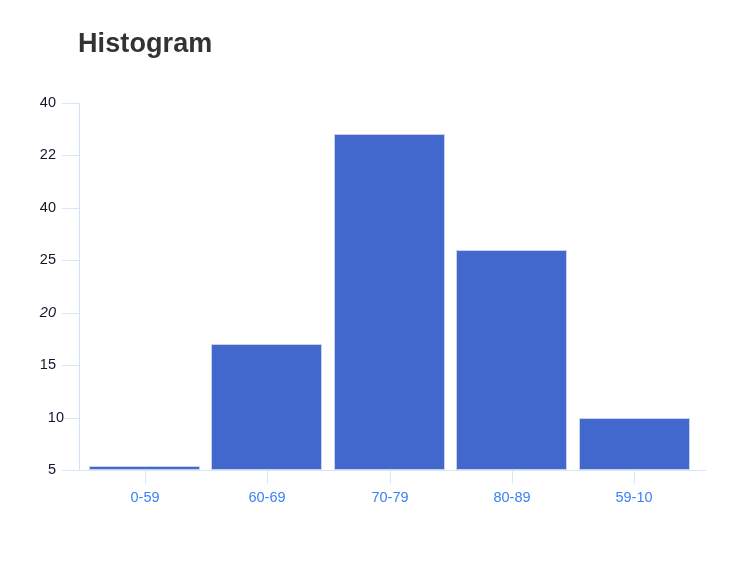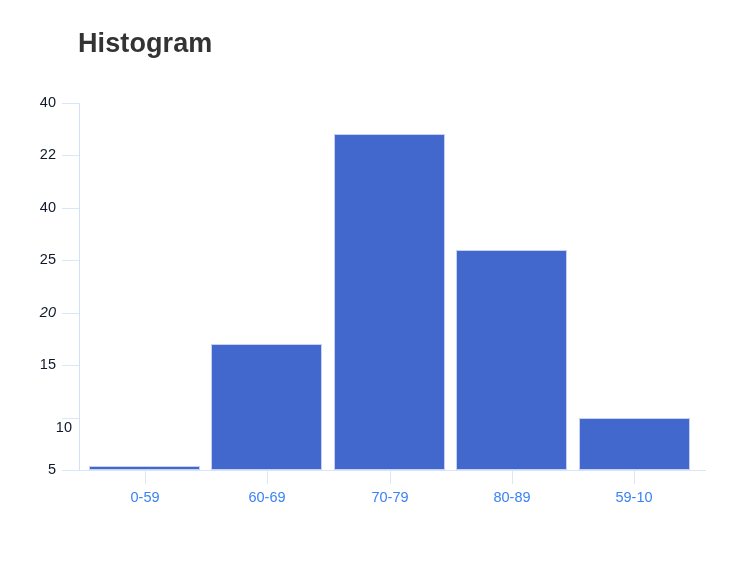--- a/index.html
+++ b/index.html
@@ -117,21 +117,21 @@
       <div class="y-label" style="top: 147px; left: 0px;">22</div>
       <div class="y-tick" style="top: 208px;"></div>
       <div class="y-label" style="top: 200px; left: 0px;">40</div>
       <div class="y-tick" style="top: 260px;"></div>
       <div class="y-label" style="top: 252px; left: 0px;">25</div>
       <div class="y-tick" style="top: 313px;"></div>
       <div class="y-label" style="top: 305px; left: 0px; font-style: italic;">20</div>
       <div class="y-tick" style="top: 365px;"></div>
       <div class="y-label" style="top: 357px; left: 0px;">15</div>
       <div class="y-tick" style="top: 418px;"></div>
-      <div class="y-label" style="top: 410px; left: 16px; margin-top: 10px;">10</div>
+      <div class="y-label" style="top: 410px; left: 8px;">10</div>
       <div class="y-tick" style="top: 470px;"></div>
       <div class="y-label" style="top: 462px; left: 0px;">5</div>
     </div>
   <div id="x-ticks-group">
       <div class="x-tick" style="left: 145px;"></div>
       <div class="x-label" style="left: 145px;">0-59</div>
       <div class="x-tick" style="left: 267px;"></div>
       <div class="x-label" style="left: 267px;">60-69</div>
       <div class="x-tick" style="left: 390px;"></div>
       <div class="x-label" style="left: 390px;">70-79</div>

